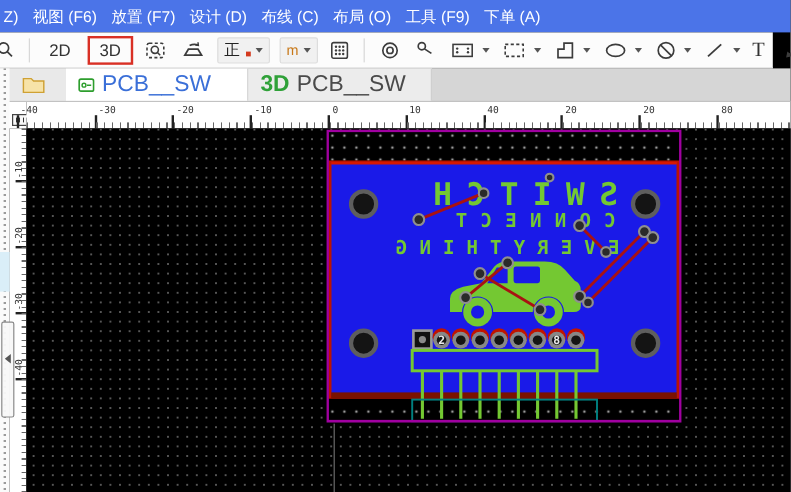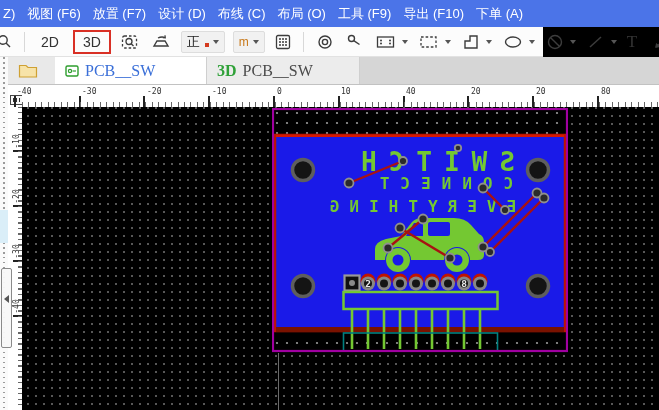--- a/index.html
+++ b/index.html
@@ -6,41 +6,41 @@
   #app{position:relative;width:659px;height:410px;overflow:hidden;
        font-family:"Liberation Sans",sans-serif;background:#000;}
 
   
   .menubar{position:absolute;left:0;top:0;width:659px;height:27px;background:#4b74e8;
            display:flex;align-items:center;white-space:nowrap;overflow:hidden;}
   .menubar .mi{color:#fff;font-size:13px;margin-left:12px;cursor:default;}
   .menubar .mi:first-child{margin-left:3px;}
 
   
-  .toolbar{position:absolute;left:0;top:27px;width:543px;height:30px;background:#fcfcfc;
+  .toolbar{position:absolute;left:0;top:27px;width:644px;height:30px;background:#fcfcfc;
            border-bottom:1px solid #e2e2e2;display:flex;align-items:center;box-sizing:border-box;}
   .tsep{width:1px;height:20px;background:#d8d8d8;margin:0 6px;flex:none;}
   .ticon{flex:none;display:flex;align-items:center;justify-content:center;padding:1px 2px;margin:0 3px;}
   .ticon svg{display:block;}
   .tbtn{flex:none;font-size:14px;color:#333;padding:2px 8px;margin:0 2px;}
   .tbtn3d{border:2px solid #d93025;margin:0 4px;}
   .tdrop{flex:none;display:flex;align-items:center;gap:4px;background:#f1f1f1;border:1px solid #ddd;
          border-radius:2px;height:20px;padding:0 5px;margin:0 4px;font-size:13px;color:#222;}
   .caret{width:0;height:0;border-left:3.5px solid transparent;border-right:3.5px solid transparent;
          border-top:4px solid #555;}
   .reddot{width:4px;height:4px;background:#d43a1e;display:inline-block;margin-left:1px;margin-top:7px;}
   .unit{color:#c87818;font-size:12px;}
 
   
   .tabbar{position:absolute;left:0;top:57px;width:659px;height:28px;background:#d6d6d6;
           border-bottom:1px solid #c2c2c2;box-sizing:border-box;}
   .tab-left{position:absolute;left:0;top:0;width:55px;height:27px;background:#e9e9e9;
             display:flex;align-items:center;justify-content:center;}
   .tab{position:absolute;top:0;height:27px;display:flex;align-items:center;gap:6px;
-       padding-left:10px;box-sizing:border-box;border-right:1px solid #cfcfcf;font-size:16px;font-family:Liberation Serif, serif;}
+       padding-left:10px;box-sizing:border-box;border-right:1px solid #cfcfcf;font-size:19px;}
   .tab1{left:55px;width:152px;background:#ffffff;color:#3a6fd8;}
   .tab2{left:207px;width:153px;background:#ececec;color:#4a4a4a;}
   .tab2 .pfx{color:#2fa138;font-weight:bold;}
 
   
   .hruler{position:absolute;left:22px;top:85px;width:637px;height:22px;background:#fff;}
   .hruler::after{content:"";position:absolute;left:0;right:0;bottom:0;height:5px;
      background:repeating-linear-gradient(90deg,#666 0 1px,transparent 1px 6.48px);}
   .hmaj{position:absolute;bottom:0;width:2px;height:11px;background:#222;}
   .hlab{position:absolute;top:2px;font-family:"DejaVu Sans Mono",monospace;font-size:8px;color:#333;}
@@ -80,21 +80,20 @@
 <div id="app">
 
   <div class="menubar">
     <span class="mi">Z)</span>
     <span class="mi">视图 (F6)</span>
     <span class="mi">放置 (F7)</span>
     <span class="mi">设计 (D)</span>
     <span class="mi">布线 (C)</span>
     <span class="mi">布局 (O)</span>
     <span class="mi">工具 (F9)</span>
-    <span class="mi">导出 (F10)</span>
     <span class="mi">下单 (A)</span>
 
   </div>
 
   <div class="toolbar">
     <span class="ticon" style="margin-left:-7px">
       <svg width="18" height="18" viewBox="0 0 18 18">
           <g fill="none" stroke="#3c3c3c" stroke-width="1.4">
             <circle cx="8" cy="7" r="4.2"></circle>
             <line x1="11" y1="10" x2="15" y2="14"></line>

